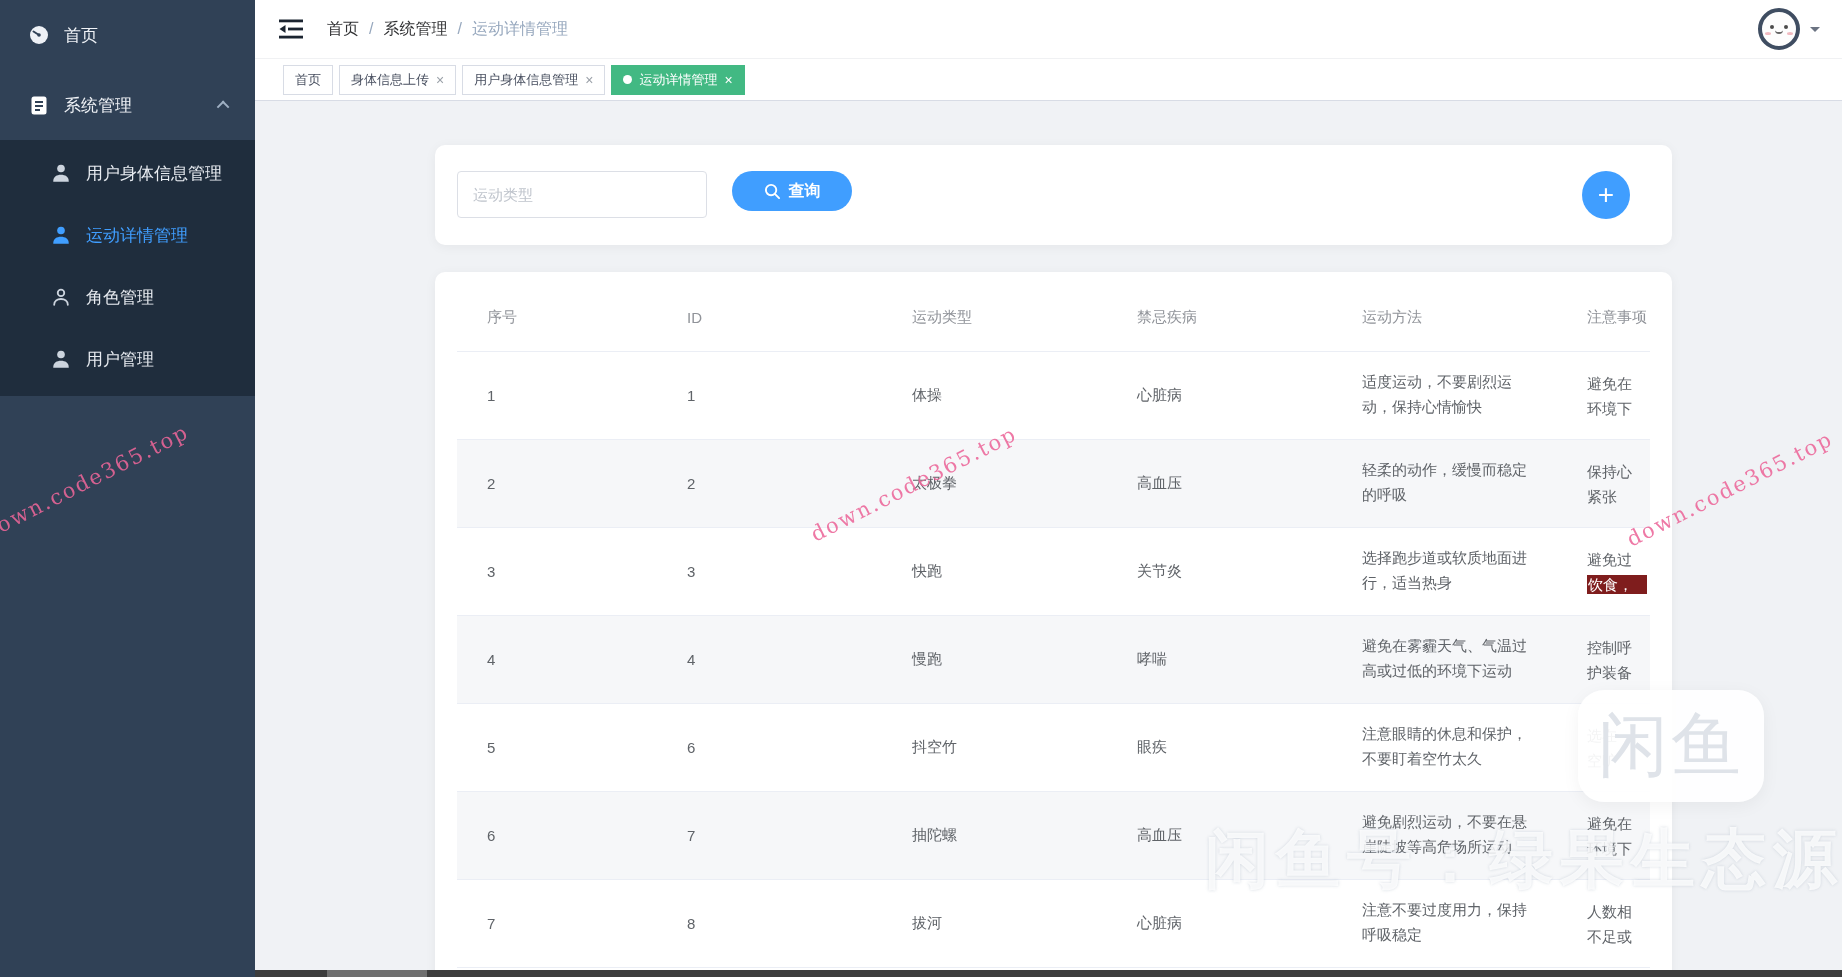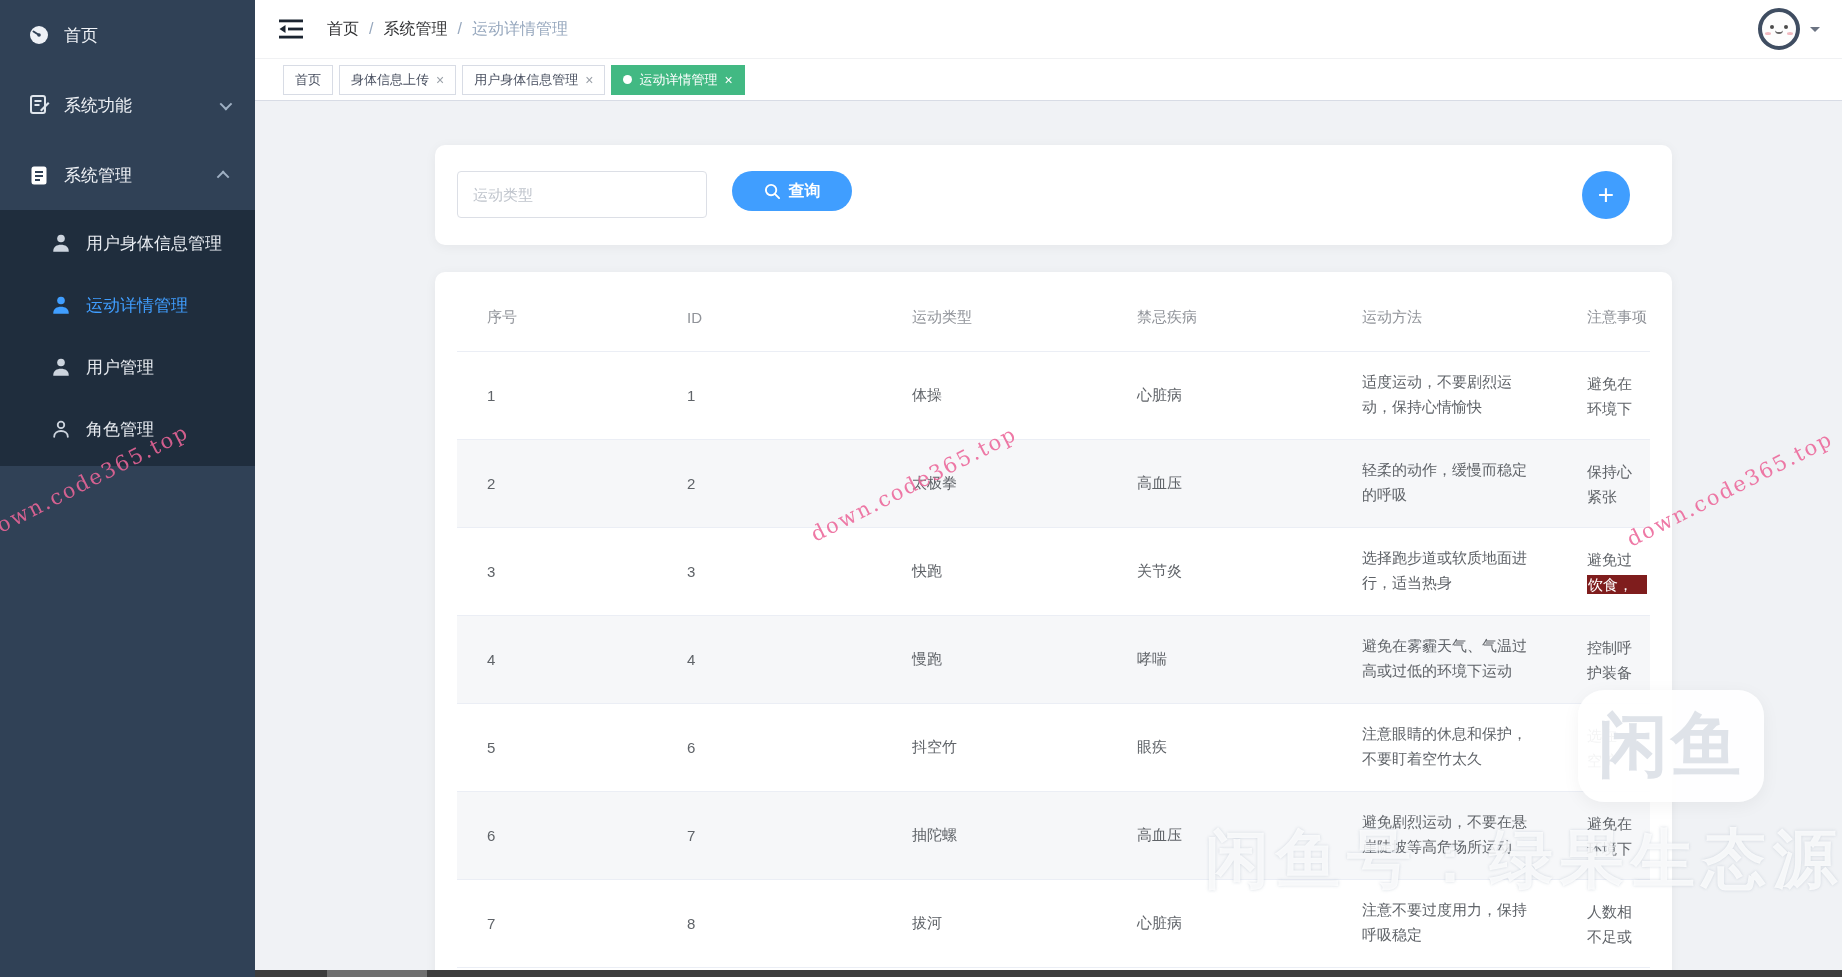--- a/index.html
+++ b/index.html
@@ -63,21 +63,21 @@
   .method { display:block; width:168px; line-height:25px;font-family:Liberation Mono, monospace; }
   .note div { line-height:25px; white-space:nowrap; }
   .sel { background:#7f1d1d; color:#fff; padding:1px 14px 1px 1px; }
 
   
   .wm-pink { position:absolute; font-family:"DejaVu Serif","Liberation Serif",serif; font-size:21px; font-weight:500; color:rgba(236,101,152,.88); transform:rotate(-27deg); white-space:nowrap; pointer-events:none; z-index:60; letter-spacing:2px; }
   .wm-pink.p1 { left:-28px; top:470px; }
   .wm-pink.p2 { left:800px; top:472px; }
   .wm-pink.p3 { left:1616px; top:477px; }
   .wm-logo { position:absolute; left:1578px; top:690px; width:186px; height:112px; background:rgba(255,255,255,.93); border-radius:26px; z-index:54; display:flex; align-items:center; justify-content:center; overflow:hidden; box-shadow:0 4px 18px rgba(0,0,0,.05); pointer-events:none; }
-  .wm-logo span { font-size:70px; font-weight:bold; color:#dfe3e9; letter-spacing:3px; }
+  .wm-logo span { font-size:70px; font-weight:normal; color:#dfe3e9; letter-spacing:3px; }
   .wm-banner { position:absolute; left:1205px; top:816px; font-size:64px; font-weight:bold; color:rgba(255,255,255,.8); text-shadow:0 0 3px rgba(160,172,188,.45); letter-spacing:7px; white-space:nowrap; z-index:55; pointer-events:none; }
 
   
   .bottom-bar { position:absolute; left:255px; right:0; bottom:0; height:7px; background:#3d3d3d; z-index:70; }
   .bottom-thumb { position:absolute; left:72px; top:0; width:100px; height:7px; background:#6f6f6f; cursor:pointer; }
 
   svg { display:block; }
 </style>
 </head>
 <body>
@@ -91,31 +91,20 @@
             <circle cx="11" cy="11" r="9" fill="#eef1f6"></circle>
             <path d="M11 11 L5.5 7.5" stroke="#304156" stroke-width="2" stroke-linecap="round"></path>
             <circle cx="11" cy="11" r="1.8" fill="#304156"></circle>
           </svg>
       </span>
       <span>首页</span>
     </div>
     <div class="side-item">
       <span class="icon">
         <svg width="22" height="22" viewBox="0 0 22 22">
-            <rect x="3" y="2" width="14" height="17" rx="2" fill="none" stroke="#dfe5ec" stroke-width="2"></rect>
-            <path d="M6.5 7h7M6.5 11h5" stroke="#dfe5ec" stroke-width="1.8"></path>
-            <path d="M12 16 L20 8 L21.5 9.5 L13.5 17.5 Z" fill="#dfe5ec"></path>
-          </svg>
-      </span>
-      <span>系统功能</span>
-      <span class="chev down"></span>
-    </div>
-    <div class="side-item">
-      <span class="icon">
-        <svg width="22" height="22" viewBox="0 0 22 22">
             <rect x="3.5" y="2.5" width="15" height="18" rx="2.5" fill="#fff"></rect>
             <path d="M7 8h8M7 12h8M7 16h5" stroke="#304156" stroke-width="1.8"></path>
           </svg>
       </span>
       <span>系统管理</span>
       <span class="chev up"></span>
     </div>
 
     <div class="submenu">
       <div class="sub-item">
@@ -132,34 +121,34 @@
           <svg width="20" height="20" viewBox="0 0 22 22">
               <circle cx="11" cy="6" r="4.2" fill="#409eff"></circle>
               <path d="M2.5 20c0-4.8 3.8-7 8.5-7s8.5 2.2 8.5 7v.5h-17z" fill="#409eff"></path>
             </svg>
         </span>
         <span>运动详情管理</span>
       </div>
       <div class="sub-item">
         <span class="icon">
           <svg width="20" height="20" viewBox="0 0 22 22">
-              <circle cx="11" cy="6" r="4.2" fill="#ccd4de"></circle>
-              <path d="M2.5 20c0-4.8 3.8-7 8.5-7s8.5 2.2 8.5 7v.5h-17z" fill="#ccd4de"></path>
+              <circle cx="11" cy="6.5" r="3.6" fill="none" stroke="#ccd4de" stroke-width="2"></circle>
+              <path d="M3.5 19.5c0-4.2 3.4-6.3 7.5-6.3s7.5 2.1 7.5 6.3" fill="none" stroke="#ccd4de" stroke-width="2" stroke-linecap="round"></path>
             </svg>
         </span>
-        <span>用户管理</span>
+        <span>角色管理</span>
       </div>
       <div class="sub-item">
         <span class="icon">
           <svg width="20" height="20" viewBox="0 0 22 22">
-              <circle cx="11" cy="6.5" r="3.6" fill="none" stroke="#ccd4de" stroke-width="2"></circle>
-              <path d="M3.5 19.5c0-4.2 3.4-6.3 7.5-6.3s7.5 2.1 7.5 6.3" fill="none" stroke="#ccd4de" stroke-width="2" stroke-linecap="round"></path>
+              <circle cx="11" cy="6" r="4.2" fill="#ccd4de"></circle>
+              <path d="M2.5 20c0-4.8 3.8-7 8.5-7s8.5 2.2 8.5 7v.5h-17z" fill="#ccd4de"></path>
             </svg>
         </span>
-        <span>角色管理</span>
+        <span>用户管理</span>
       </div>
     </div>
   </aside>
 
   <div class="main">
 
     <div class="navbar">
       <span class="hamburger">
         <svg width="24" height="20" viewBox="0 0 24 20">
             <rect x="0" y="0.5" width="24" height="2.8" fill="#1b2430"></rect>

